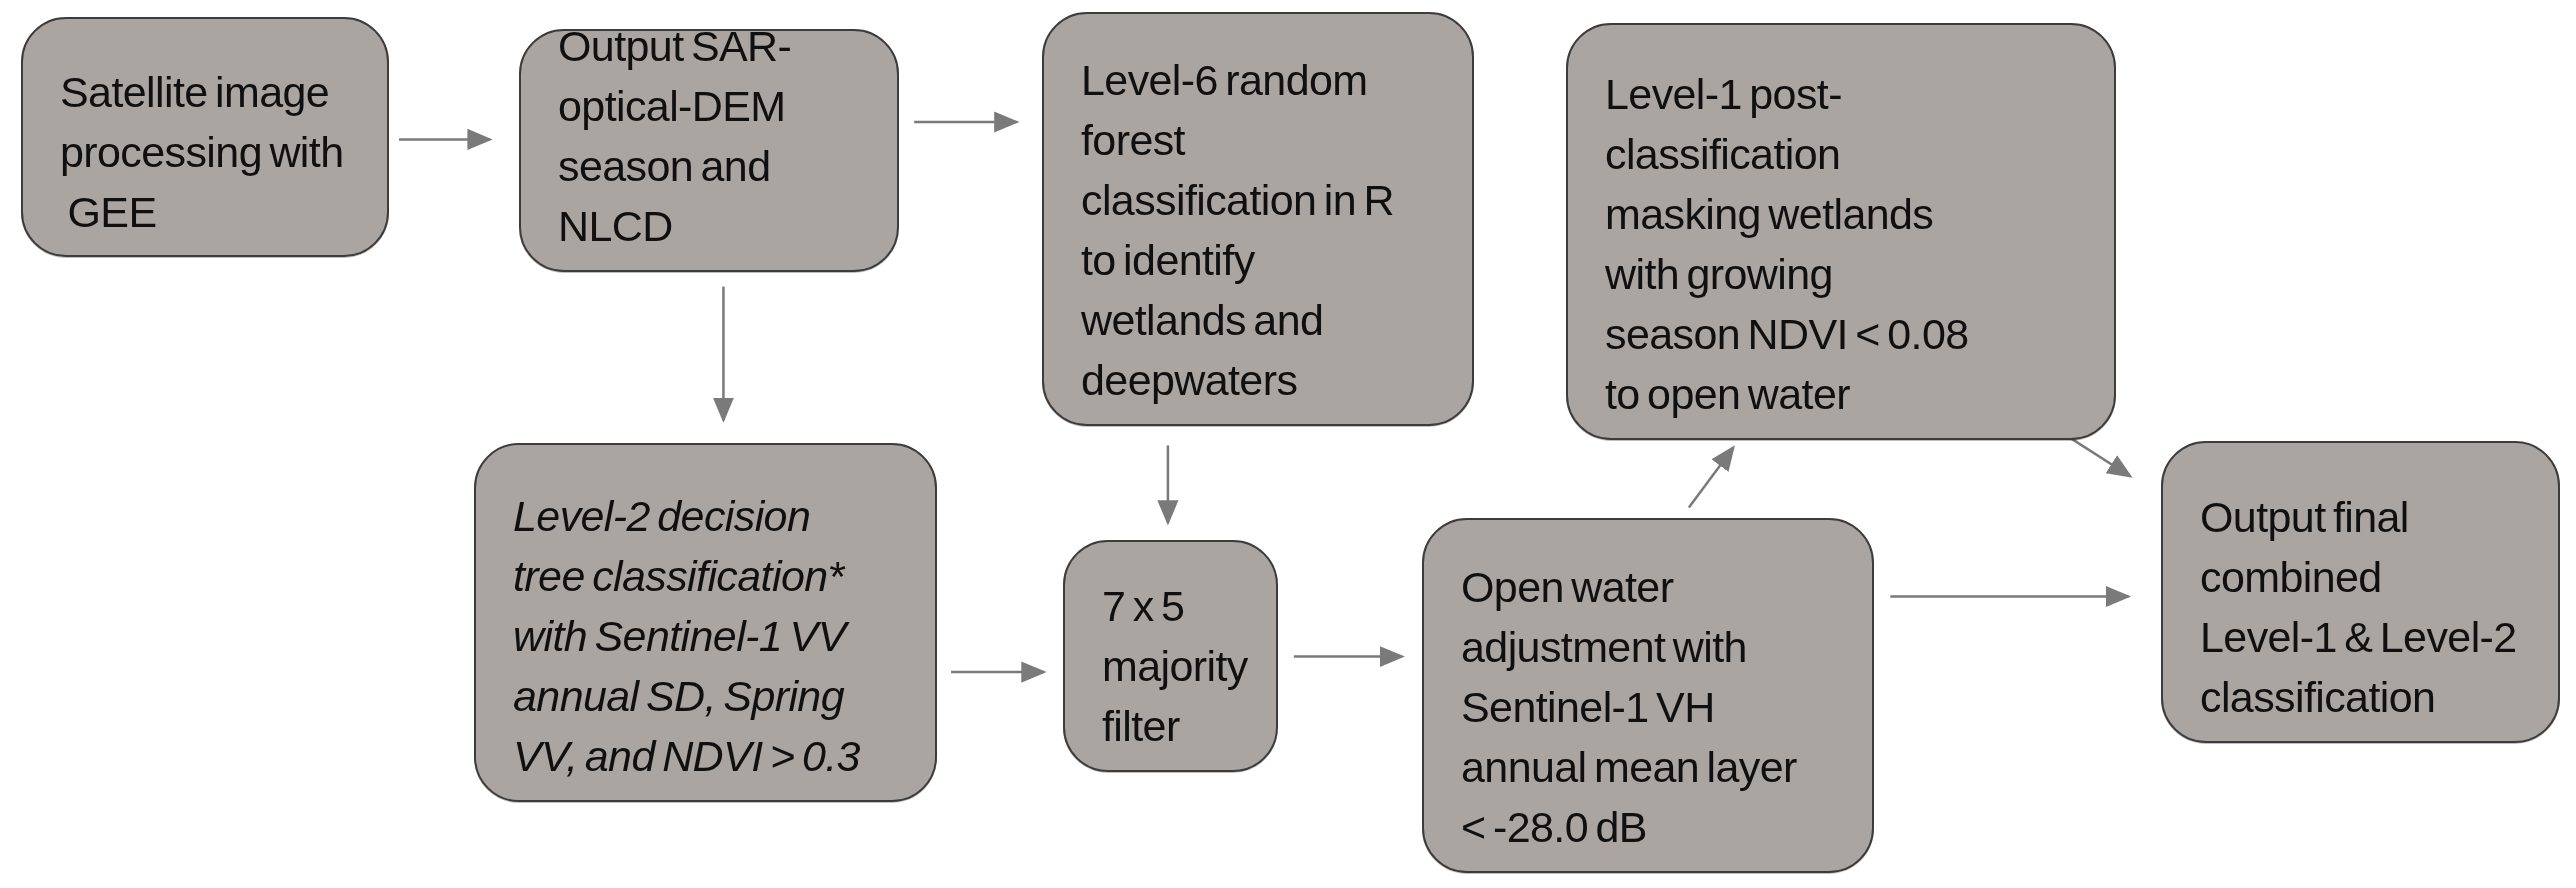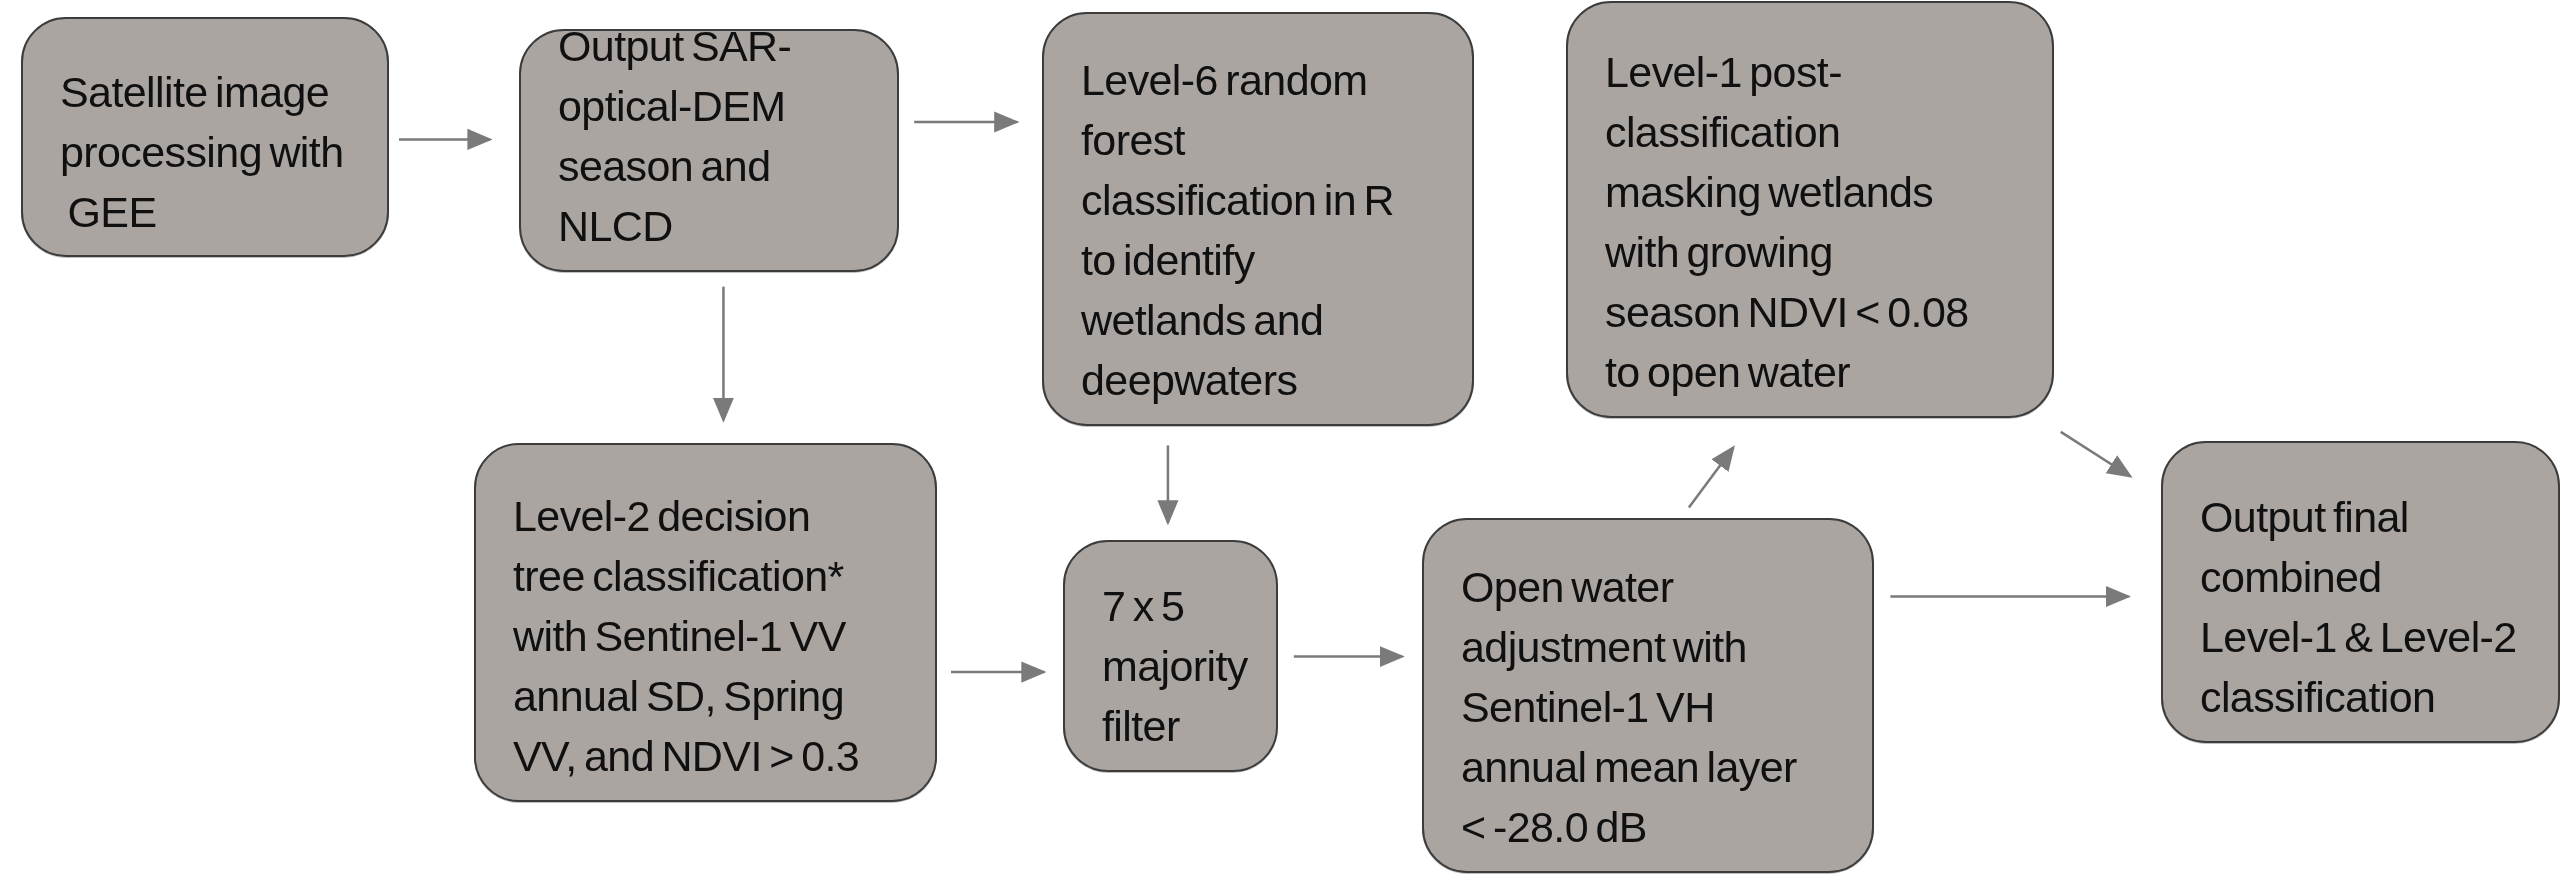--- a/index.html
+++ b/index.html
@@ -84,30 +84,30 @@
 
   <div class="node" style="left:1042px; top:11.6px; width:432px; height:414px;">
     <span class="node-text">Level-6 random
 forest
 classification in R
 to identify
 wetlands and
 deepwaters</span>
   </div>
 
-  <div class="node" style="left:1566px; top:1px; width:488px; height:417px;">
+  <div class="node" style="left:1566px; top:23px; width:550px; height:417px;">
     <span class="node-text">Level-1 post-
 classification
 masking wetlands
 with growing
 season NDVI &lt; 0.08
 to open water</span>
   </div>
 
-  <div class="node" style="left:474px; top:443px; width:463px; height:359px;">
+  <div class="node" style="left:474px; top:443px; width:463px; height:359px;font-style:italic;">
     <span class="node-text">Level-2 decision
 tree classification*
 with Sentinel-1 VV
 annual SD, Spring
 VV, and NDVI &gt; 0.3</span>
   </div>
 
   <div class="node" style="left:1063px; top:540px; width:215px; height:232px;">
     <span class="node-text">7 x 5
 majority

